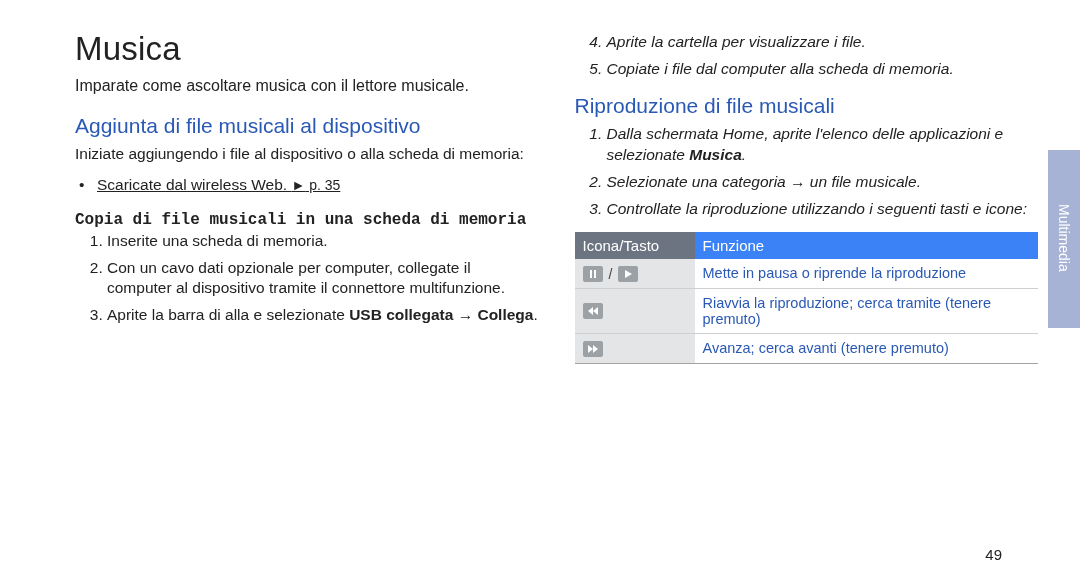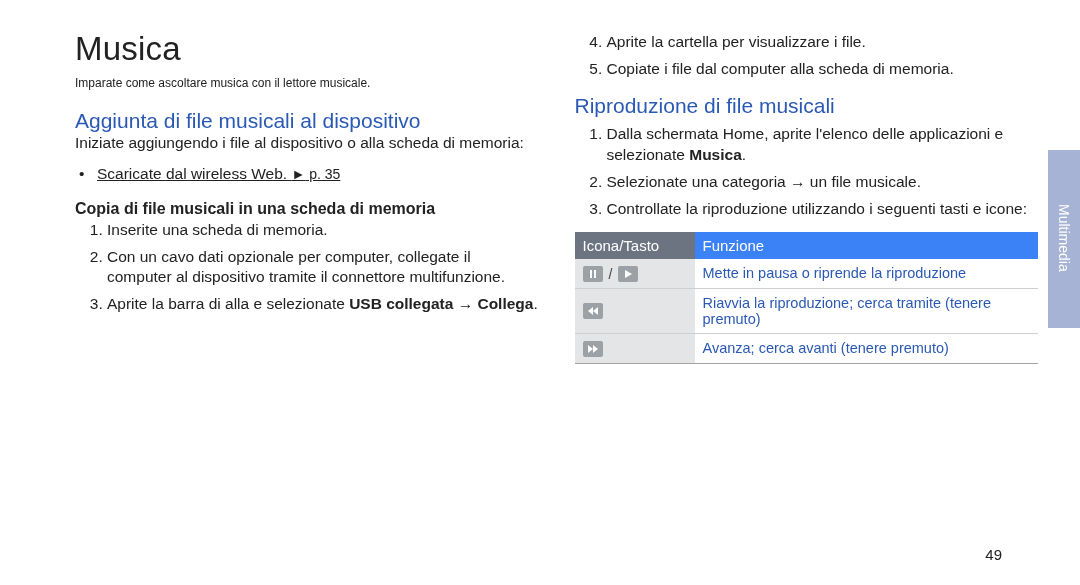--- a/index.html
+++ b/index.html
@@ -16,29 +16,30 @@
     height: calc(100% - 30px);
   }
   .col { flex: 1 1 0; }
   h1.title {
     font-size: 33px;
     font-weight: 400;
     letter-spacing: 0.2px;
     margin-bottom: 8px;
   }
   p.intro {
-    font-size: 12px;
+    font-size: 16px;
     line-height: 1.25;
     margin-bottom: 18px;
     color: #222;
   }
   h2.blue {
     color: #2a59b5;
     font-size: 21px;
     font-weight: 400;
+    margin-bottom: 6px;
   }
   p.body {
     font-size: 15.5px;
     line-height: 1.3;
     margin-bottom: 10px;
   }
   ul.bullets {
     list-style: none;
     padding-left: 4px;
     margin-bottom: 14px;
@@ -52,35 +53,36 @@
   }
   ul.bullets li::before {
     content: "•";
     position: absolute;
     left: 0;
     top: 0;
   }
   .subhead {
     font-size: 16px;
     font-weight: bold;
+    font-family: Liberation Mono, monospace;
   }
   ol.steps {
     list-style: decimal;
     padding-left: 32px;
     margin-top: 2px;
   }
   ol.steps li {
     font-size: 15.5px;
     line-height: 1.35;
     margin-bottom: 6px;
     padding-left: 0;
   }
   .bold { font-weight: bold; }
   
-  .col-right ol.steps { margin-bottom: 12px; }
+  .col-right ol.steps { margin-bottom: 12px; font-style: italic; }
   .col-right h2.blue { margin-top: 14px; margin-bottom: 6px; }
   
   table.icons {
     border-collapse: collapse;
     width: 100%;
     font-size: 14.5px;
     margin-top: 1px;
   }
   table.icons thead th {
     background: #3b82f6;

